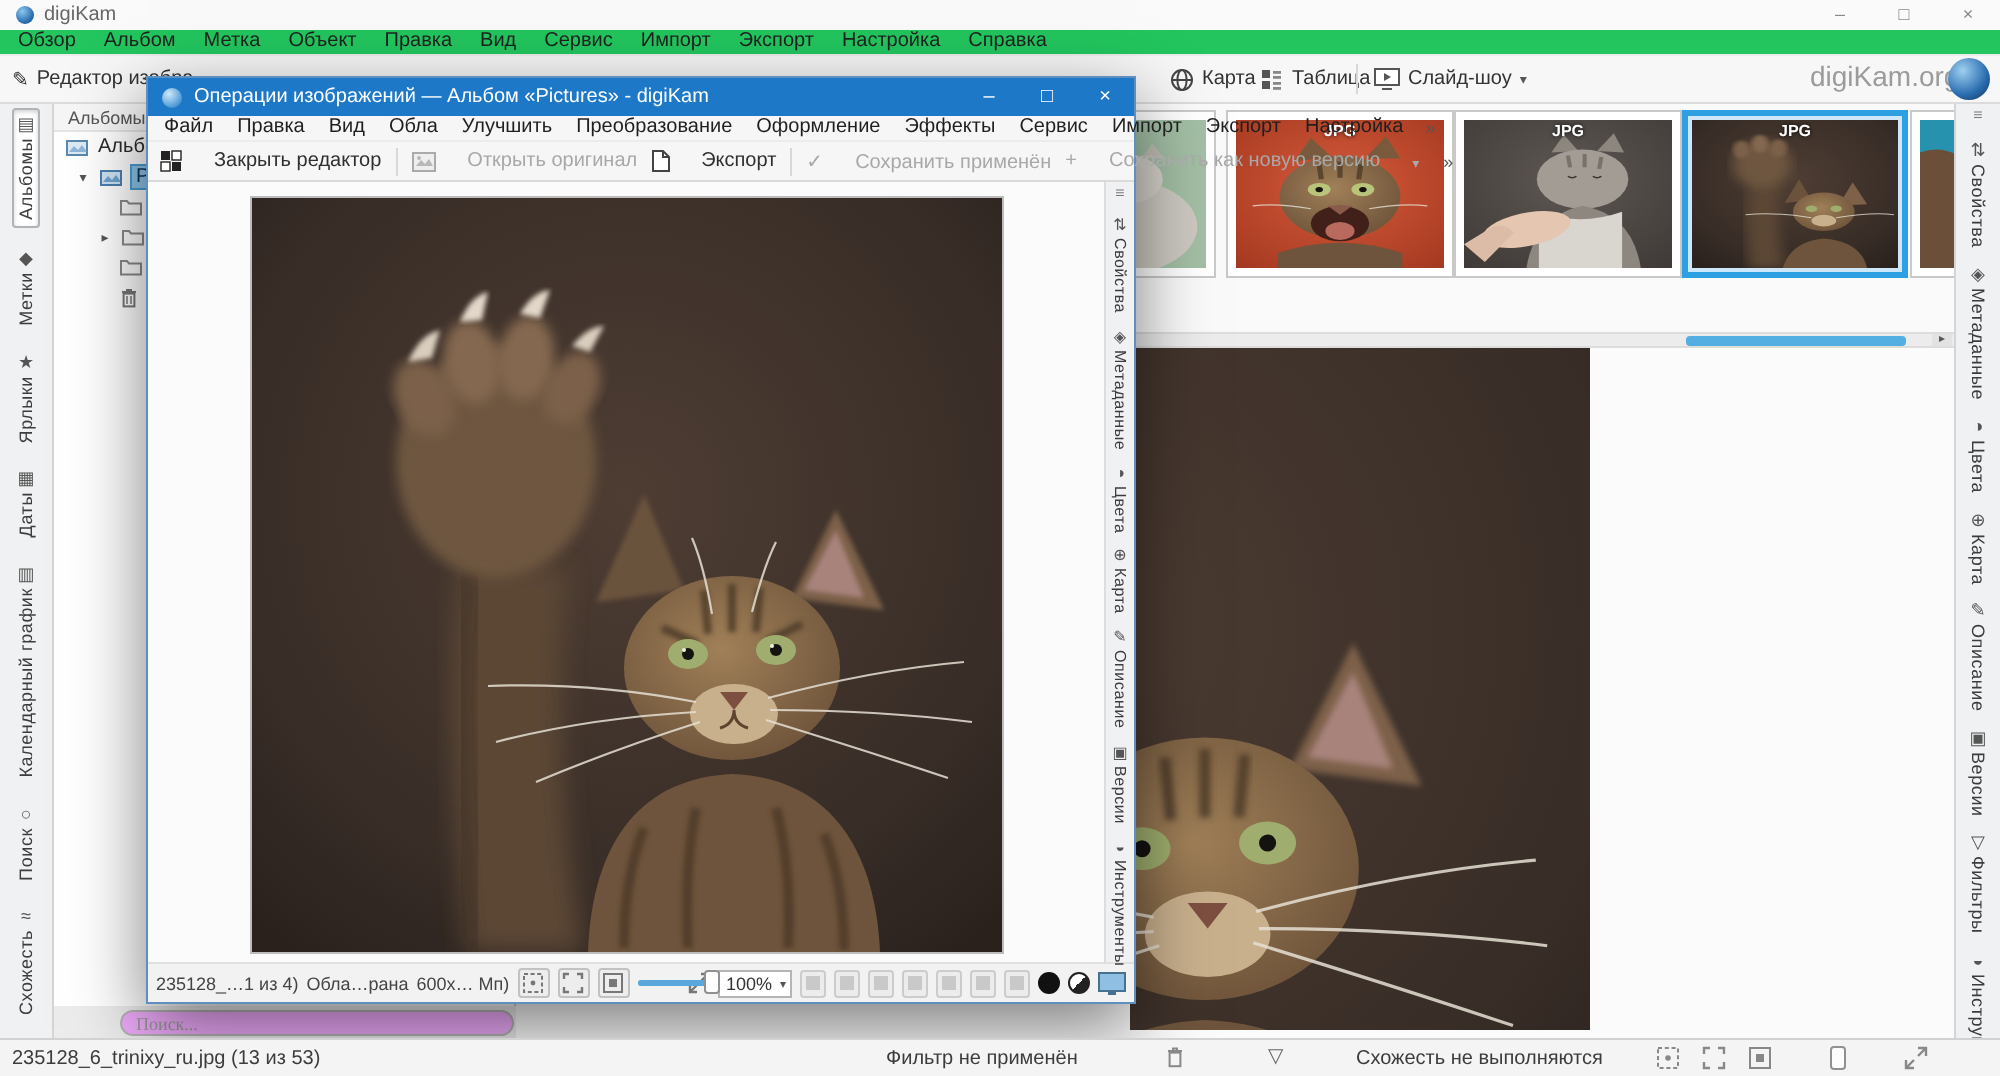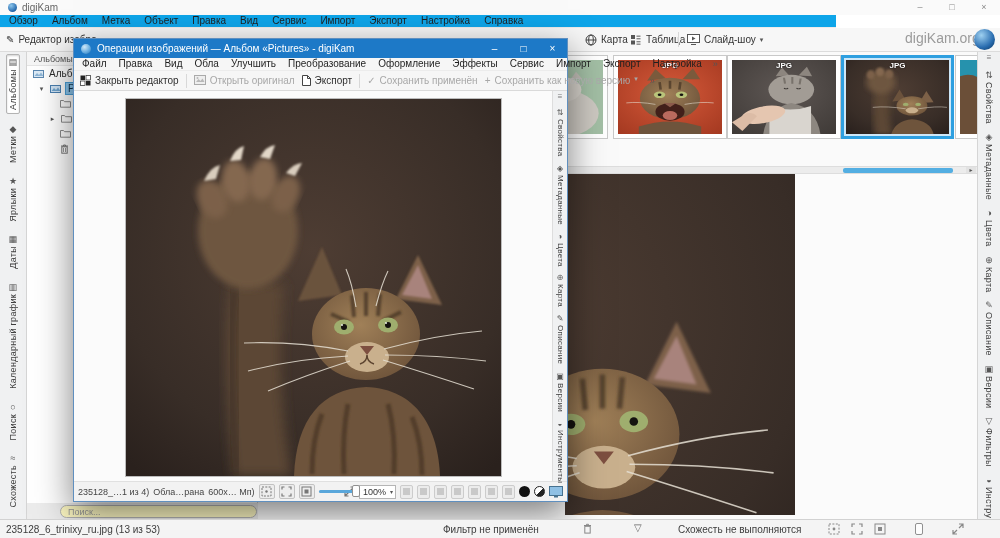--- a/index.html
+++ b/index.html
@@ -5,42 +5,42 @@
 *{margin:0;padding:0;box-sizing:border-box}
 html,body{width:1000px;height:538px;overflow:hidden}
 body{position:relative;font-family:"Liberation Sans",sans-serif;font-size:10px;color:#2b2b2b;background:#fff}
 .abs{position:absolute}
 
 #titlebar{left:0;top:0;width:1000px;height:15px;background:#fafafa;display:flex;align-items:center}
 .applogo{width:9px;height:9px;border-radius:50%;background:radial-gradient(circle at 35% 30%,#8cc6ec,#2a6db0 65%,#0e3f72);margin:0 5px 0 8px}
 .apptitle{font-size:10px;color:#666}
 .winctl{position:absolute;right:0;top:0;height:15px;display:flex}
 .winctl span{width:32px;text-align:center;color:#8a8a8a;font-size:9px;line-height:15px}
-#mainmenu{left:0;top:15px;width:836px;height:13px;display:flex;background:#0ea5e9;border-bottom:1px solid #ececec;padding-left:2px}
+#mainmenu{left:0;top:15px;width:1000px;height:13px;display:flex;background:#22c55e;border-bottom:1px solid #ececec;padding-left:2px}
 .mi{padding:0 7px;line-height:12px;font-size:10px;color:#1f1f1f}
 #maintoolbar{left:0;top:28px;width:1000px;height:24px;background:#f7f7f7;border-bottom:1px solid #dcdcdc}
 .tbtn{position:absolute;top:0;height:23px;display:flex;align-items:center;gap:4px;font-size:10px;color:#333;white-space:nowrap}
 .tsep{position:absolute;top:4px;width:1px;height:15px;background:#d8d8d8}
 .brand{position:absolute;top:2px;font-size:14px;color:#9b9b9b}
 .brandlogo{position:absolute;top:1px;width:21px;height:21px;border-radius:50%;background:radial-gradient(circle at 35% 30%,#9ed0f0,#2a6db0 60%,#082f58)}
 
 #leftbar{left:0;top:52px;width:27px;height:467px;background:#f0f1f2;border-right:1px solid #d5d5d5;display:flex;flex-direction:column;align-items:center;padding-top:2px;gap:8px}
 .ltab{display:flex;flex-direction:column;align-items:center;gap:2px;color:#444;padding:3px 1px;border-radius:2px}
 .ltab .ticon{font-size:9px;color:#555;line-height:9px}
 .vup{writing-mode:vertical-rl;transform:rotate(180deg);font-size:9px;letter-spacing:.3px;color:#3c3c3c}
 .vdn{writing-mode:vertical-rl;font-size:9px;letter-spacing:.3px;color:#3c3c3c}
 .ltab.sel{background:#fff;border:1px solid #b3b3b3;box-shadow:inset 0 1px 2px rgba(0,0,0,.18)}
 
 #albums{left:27px;top:52px;width:231px;height:451px;background:#fff;border-right:1px solid #cfcfcf}
 .phead{height:14px;background:#f6f6f6;border-bottom:1px solid #e5e5e5;font-size:9px;color:#555;display:flex;align-items:center;padding-left:7px}
 .trow{display:flex;align-items:center;height:15px;font-size:10px;gap:4px;white-space:nowrap}
 .exp{width:9px;font-size:7px;color:#555;text-align:center;flex:none}
 .selrow{background:#8ec8ef;outline:1px solid #4aa0d8;color:#0d3450}
 #searchwrap{left:27px;top:503px;width:231px;height:16px;background:#ececec}
-#searchwrap input{position:absolute;left:33px;top:2px;width:197px;height:13px;border:1px solid #b3b3b3;border-radius:7px;font-size:9px;padding:0 7px;color:#555;background:#fef9c3;font-family:Liberation Sans, sans-serif}
+#searchwrap input{position:absolute;left:33px;top:2px;width:197px;height:13px;border:1px solid #b3b3b3;border-radius:7px;font-size:9px;padding:0 7px;color:#555;background:#f0abfc;font-family:Liberation Serif, serif}
 #searchwrap input::placeholder{color:#9a9a9a}
 
 #thumbzone{left:258px;top:52px;width:719px;height:122px;background:#fafafa;z-index:1}
 .tcell{position:absolute;top:3px;height:84px;background:#fff;border:1px solid #c9c9c9;padding:4px}
 .tcell.sel{border:3px solid #2e9fe0;padding:2px;background:#cde7f8}
 .timg{width:100%;height:100%;position:relative;overflow:hidden}
 .timg svg{position:absolute;left:0;top:0;width:100%;height:100%}
 .jpg{position:absolute;top:1px;left:50%;transform:translateX(-50%);color:#fff;font-size:8px;font-weight:bold;text-shadow:0 0 2px rgba(0,0,0,.85);z-index:2}
 #tscroll{position:absolute;left:0;top:114px;width:719px;height:8px;background:#ececec;border-top:1px solid #ddd;border-bottom:1px solid #ddd}
 #tthumb{position:absolute;left:585px;top:1px;width:110px;height:5px;background:#53aee2;border-radius:2px}
@@ -64,21 +64,21 @@
 #editor{left:73px;top:38px;width:495px;height:464px;background:#f4f4f4;z-index:10;box-shadow:0 12px 34px rgba(0,0,0,.5);border:1px solid #5f8fbf;display:flex;flex-direction:column}
 #etitle{height:19px;background:#1d79c7;display:flex;align-items:center;color:#fff;flex:none}
 .eicon{width:10px;height:10px;border-radius:50%;background:radial-gradient(circle at 35% 30%,#cfe7f8,#5ea7dd 60%,#2c6ca8);margin:0 6px 0 7px;flex:none}
 #etitle .ttl{font-size:10px;flex:1;white-space:nowrap;overflow:hidden}
 .ectl{display:flex;height:19px;flex:none}
 .ectl span{width:29px;text-align:center;line-height:19px;font-size:10px;color:#fff}
 #emenu{height:13px;background:#f6f6f6;display:flex;border-bottom:1px solid #ececec;flex:none;padding-left:2px}
 #emenu .mi{padding:0 6px;line-height:12px}
 .ovf{margin-left:auto;padding:0 5px;color:#555;font-size:9px;line-height:12px}
 #etool{height:20px;background:#f6f6f6;border-bottom:1px solid #dadada;display:flex;align-items:center;gap:7px;padding:0 6px;font-size:10px;flex:none}
-.ebtn{display:flex;align-items:flex-start;gap:4px;color:#2f2f2f;white-space:nowrap}
+.ebtn{display:flex;align-items:flex-end;gap:16px;color:#2f2f2f;white-space:nowrap}
 .ebtn.dis{color:#a8a8a8}
 .vsep{width:1px;height:14px;background:#d8d8d8;flex:none}
 #emain{position:relative;height:390px;flex:none}
 #ecanvas{position:absolute;left:0;top:0;width:478px;height:390px;background:#fbfbfb}
 #photo{position:absolute;left:52px;top:8px;width:375px;height:377px;box-shadow:0 0 0 1px rgba(0,0,0,.25)}
 #ebar{position:absolute;right:0;top:0;width:15px;height:390px;background:#f0f1f2;border-left:1px solid #ddd;display:flex;flex-direction:column;align-items:center;gap:8px;padding-top:2px}
 #ebar .vdn{font-size:8px}
 #ebar .ticon{font-size:8px;color:#555;line-height:8px}
 #estatus{height:20px;background:#f2f2f2;display:flex;align-items:center;font-size:9px;color:#444;padding:0 4px;gap:4px;flex:none;border-top:1px solid #e0e0e0}
 .sbtn{width:16px;height:15px;border:1px solid #c2c2c2;background:#ededed;border-radius:2px;display:flex;align-items:center;justify-content:center;flex:none}

